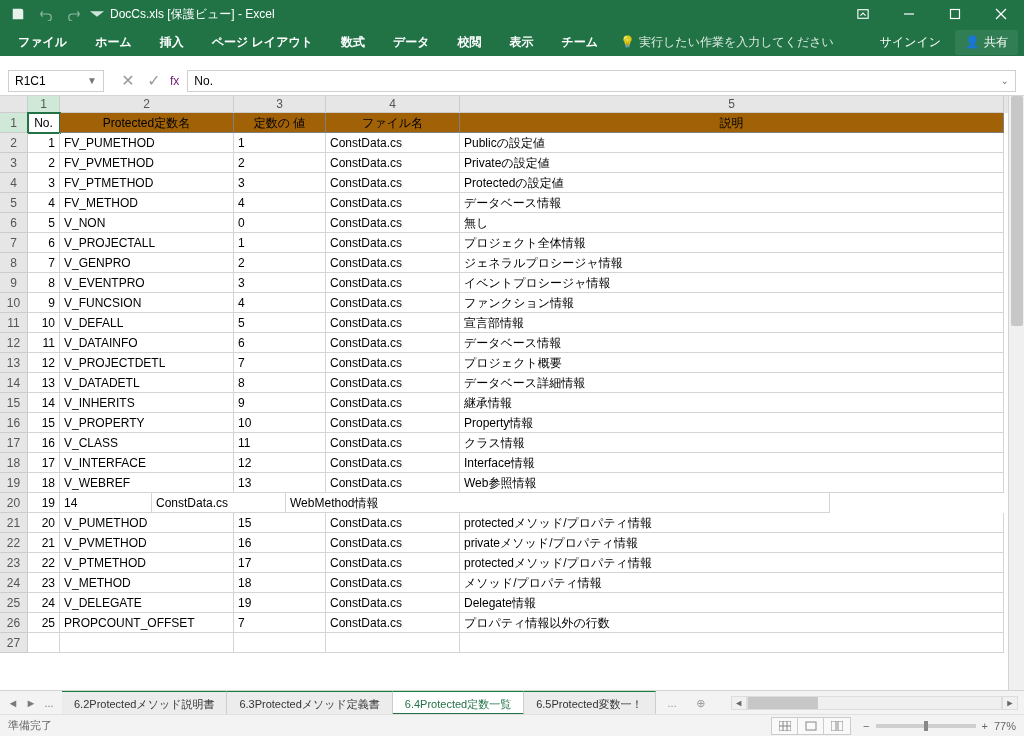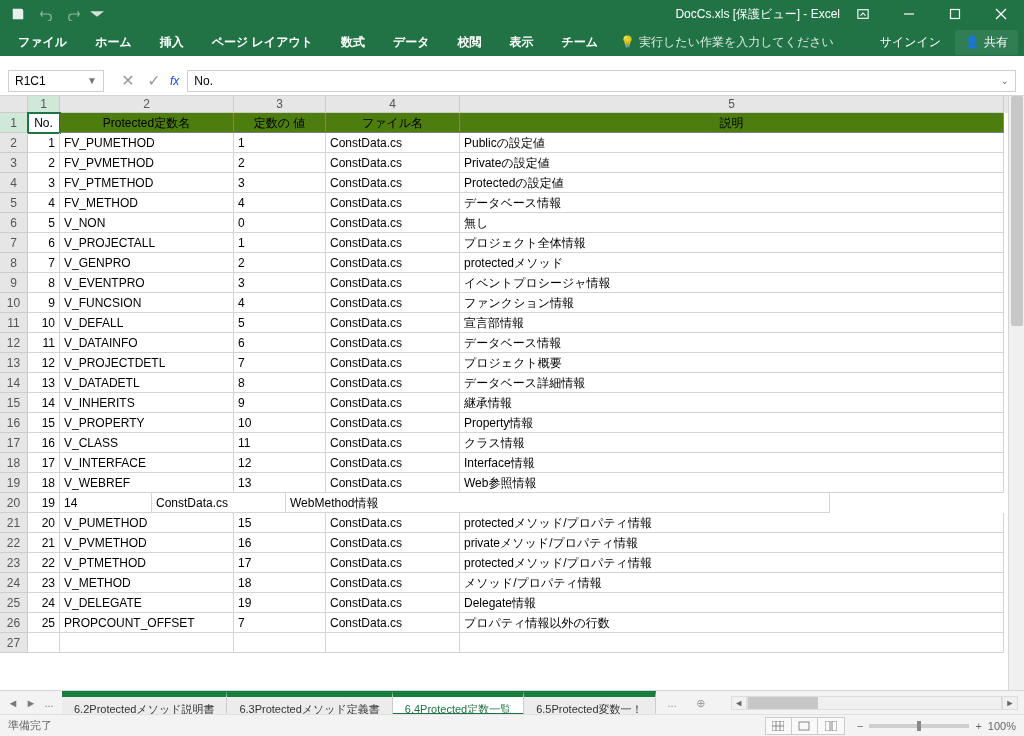--- a/index.html
+++ b/index.html
@@ -1,69 +1,69 @@
 <!DOCTYPE html>
 <html><head>
 <meta charset="utf-8">
 <style>
 * { margin: 0; padding: 0; box-sizing: border-box; font-family: "Yu Gothic UI", "Meiryo", sans-serif; }
 body { background: #fff; width: 1024px; height: 736px; overflow: hidden; display: flex; flex-direction: column; }
 .titlebar { background: #217346; height: 28px; display: flex; align-items: center; color: #fff; font-size: 12px; }
 .titlebar .qat { display: flex; align-items: center; gap: 4px; padding: 0 6px; }
 .qat .qicon { width: 24px; height: 24px; display: flex; align-items: center; justify-content: center; opacity: .9; }
 .qat .qicon svg { width: 14px; height: 14px; }
-.titlebar .title { flex: 1; text-align: right; }
+.titlebar .title { flex: 1; text-align: left; }
 .titlebar .wincontrols { display: flex; }
 .titlebar .winbtn { width: 46px; height: 28px; display: flex; align-items: center; justify-content: center; }
 .winbtn svg { width: 12px; height: 12px; stroke: #fff; }
 .ribbon-tabs { background: #217346; height: 28px; display: flex; align-items: center; padding: 0 6px; color: #fff; font-size: 12px; gap: 4px; }
 .ribbon-tabs .tab { padding: 4px 12px; cursor: pointer; font-weight: bold; }
 .ribbon-tabs .tellme { display: flex; align-items: center; gap: 4px; opacity: .85; margin-left: 6px; }
 .ribbon-tabs .spacer { flex: 1; }
 .ribbon-tabs .signin { padding: 4px 10px; }
 .ribbon-tabs .share { padding: 4px 10px; display: flex; align-items: center; gap: 4px; background: rgba(255,255,255,.08); border-radius: 2px; }
 
 .formula-row { height: 30px; border-bottom: 1px solid #d4d4d4; display: flex; align-items: center; background: #fff; margin-top: 10px; }
 .namebox { width: 96px; height: 22px; border: 1px solid #cfcfcf; margin-left: 8px; display: flex; align-items: center; padding: 0 6px; font-size: 12px; justify-content: space-between; }
 .namebox .dd { color: #777; font-size: 10px; }
 .fx-btns { display: flex; gap: 2px; margin-left: 12px; color: #999; }
 .fx-btns .fbtn { width: 24px; height: 22px; display: flex; align-items: center; justify-content: center; }
-.fx-label { font-style: italic; color: #1d4ed8; margin: 0 8px 0 4px; font-size: 12px; }
+.fx-label { color: #701a75; margin: 0 8px 0 4px; font-size: 12px; }
 .formula-input { flex: 1; height: 22px; border: 1px solid #cfcfcf; margin-right: 8px; padding: 0 6px; font-size: 12px; display: flex; align-items: center; justify-content: space-between; }
 .formula-input .dd { color: #777; font-size: 10px; }
 
 .sheet-area { flex: 1; display: flex; overflow: hidden; font-family: "MS Gothic", "Consolas", monospace; font-size: 12px; }
 .sheet-scroll { flex: 1; overflow: hidden; position: relative; }
 .col-headers { display: flex; height: 17px; background: #e6e6e6; }
 .col-headers .corner { width: 28px; border-right: 1px solid #ccc; border-bottom: 1px solid #ccc; background: #e6e6e6; }
 .col-headers .ch { border-right: 1px solid #ccc; border-bottom: 1px solid #ccc; text-align: center; color: #555; line-height: 17px; background: #e6e6e6; }
 .ch.selected { background: #cfe8d8; border-bottom: 1px solid #217346; }
 .grid { display: flex; flex-direction: column; }
 .grow { display: flex; height: 20px; }
 .grow .rh { width: 28px; border-right: 1px solid #ccc; border-bottom: 1px solid #ccc; text-align: center; color: #555; background: #e6e6e6; line-height: 20px; }
 .grow .rh.selected { background: #cfe8d8; border-right: 1px solid #217346; }
 .cell { border-right: 1px solid #d4d4d4; border-bottom: 1px solid #d4d4d4; padding: 0 4px; overflow: hidden; white-space: nowrap; line-height: 20px; }
-.cell.hdr { background: #4d7c0f; text-align: center; border-right: 1px solid #808080; border-bottom: 1px solid #808080; }
+.cell.hdr { background: #a16207; text-align: center; border-right: 1px solid #808080; border-bottom: 1px solid #808080; }
 .cell.num { text-align: right; }
 .cell.active { outline: 2px solid #217346; outline-offset: -1px; background: #fff; }
 
 .c1 { width: 32px; }
 .c2 { width: 174px; }
 .c3 { width: 92px; }
 .c4 { width: 134px; }
 .c5 { width: 544px; }
 
 .vscroll { width: 16px; background: #f0f0f0; border-left: 1px solid #d4d4d4; position: relative; }
 .vscroll .thumb { position: absolute; top: 0; left: 2px; width: 12px; height: 230px; background: #c7c7c7; border-radius: 2px; }
 
 .tabstrip { height: 24px; background: #f3f3f3; border-top: 1px solid #d4d4d4; display: flex; align-items: center; font-size: 11px; }
 .tabstrip .nav { display: flex; padding: 0 4px; gap: 0; }
 .tabstrip .nav .nbtn { width: 18px; height: 20px; display: flex; align-items: center; justify-content: center; color: #7a7a7a; }
 .tabstrip .stabs { display: flex; align-items: stretch; height: 24px; }
-.stab { padding: 0 12px; border-right: 1px solid #ccc; border-top: 6px solid #15803d; background: #ececec; color: #333; line-height: 24px; }
+.stab { padding: 0 12px; border-right: 1px solid #ccc; border-top: 1px solid #15803d; background: #ececec; color: #333; line-height: 24px; }
 .stab.active { background: #fff; border-bottom: 2px solid #217346; color: #217346; }
 .stab.addtab { width: 24px; display: flex; align-items: center; justify-content: center; background: transparent; border: none; color: #999; }
 .tabstrip .hscroll { flex: 1; display: flex; align-items: center; margin: 0 6px 0 18px; position: relative; }
 .hscroll-track { flex: 1; height: 14px; background: #f0f0f0; border: 1px solid #ddd; position: relative; }
 .hscroll-thumb { position: absolute; left: 0; top: 0; bottom: 0; width: 70px; background: #c7c7c7; }
 .hscroll-btn { width: 16px; height: 14px; border: 1px solid #ddd; display: flex; align-items: center; justify-content: center; font-size: 9px; color: #666; background: #f0f0f0; }
 
 .statusbar { height: 22px; background: #f3f3f3; border-top: 1px solid #e0e0e0; display: flex; align-items: center; font-size: 11px; padding: 0 8px; }
 .statusbar .status-text { flex: 1; color: #666; }
 .statusbar .views { display: flex; gap: 0; border: 1px solid #ccc; }
@@ -232,21 +232,21 @@
   <div class="cell c3">1</div>
   <div class="cell c4">ConstData.cs</div>
   <div class="cell c5">プロジェクト全体情報</div>
         </div>
         <div class="grow">
           <div class="rh">8</div>
   <div class="cell c1 num">7</div>
   <div class="cell c2">V_GENPRO</div>
   <div class="cell c3">2</div>
   <div class="cell c4">ConstData.cs</div>
-  <div class="cell c5">protectedメソッド</div>
+  <div class="cell c5">ジェネラルプロシージャ情報</div>
         </div>
         <div class="grow">
           <div class="rh">9</div>
   <div class="cell c1 num">8</div>
   <div class="cell c2">V_EVENTPRO</div>
   <div class="cell c3">3</div>
   <div class="cell c4">ConstData.cs</div>
   <div class="cell c5">イベントプロシージャ情報</div>
         </div>
         <div class="grow">
@@ -444,15 +444,15 @@
           <rect x="7" y="0" width="5" height="10" fill="none" stroke="#888"></rect>
         </svg>
       </div>
   </div>
   <div class="zoom">
     <span>−</span>
     <div class="zslider">
         <div class="zthumb"></div>
       </div>
     <span>+</span>
-    <span>100%</span>
+    <span>77%</span>
   </div>
 </div>
 
 </body></html>

